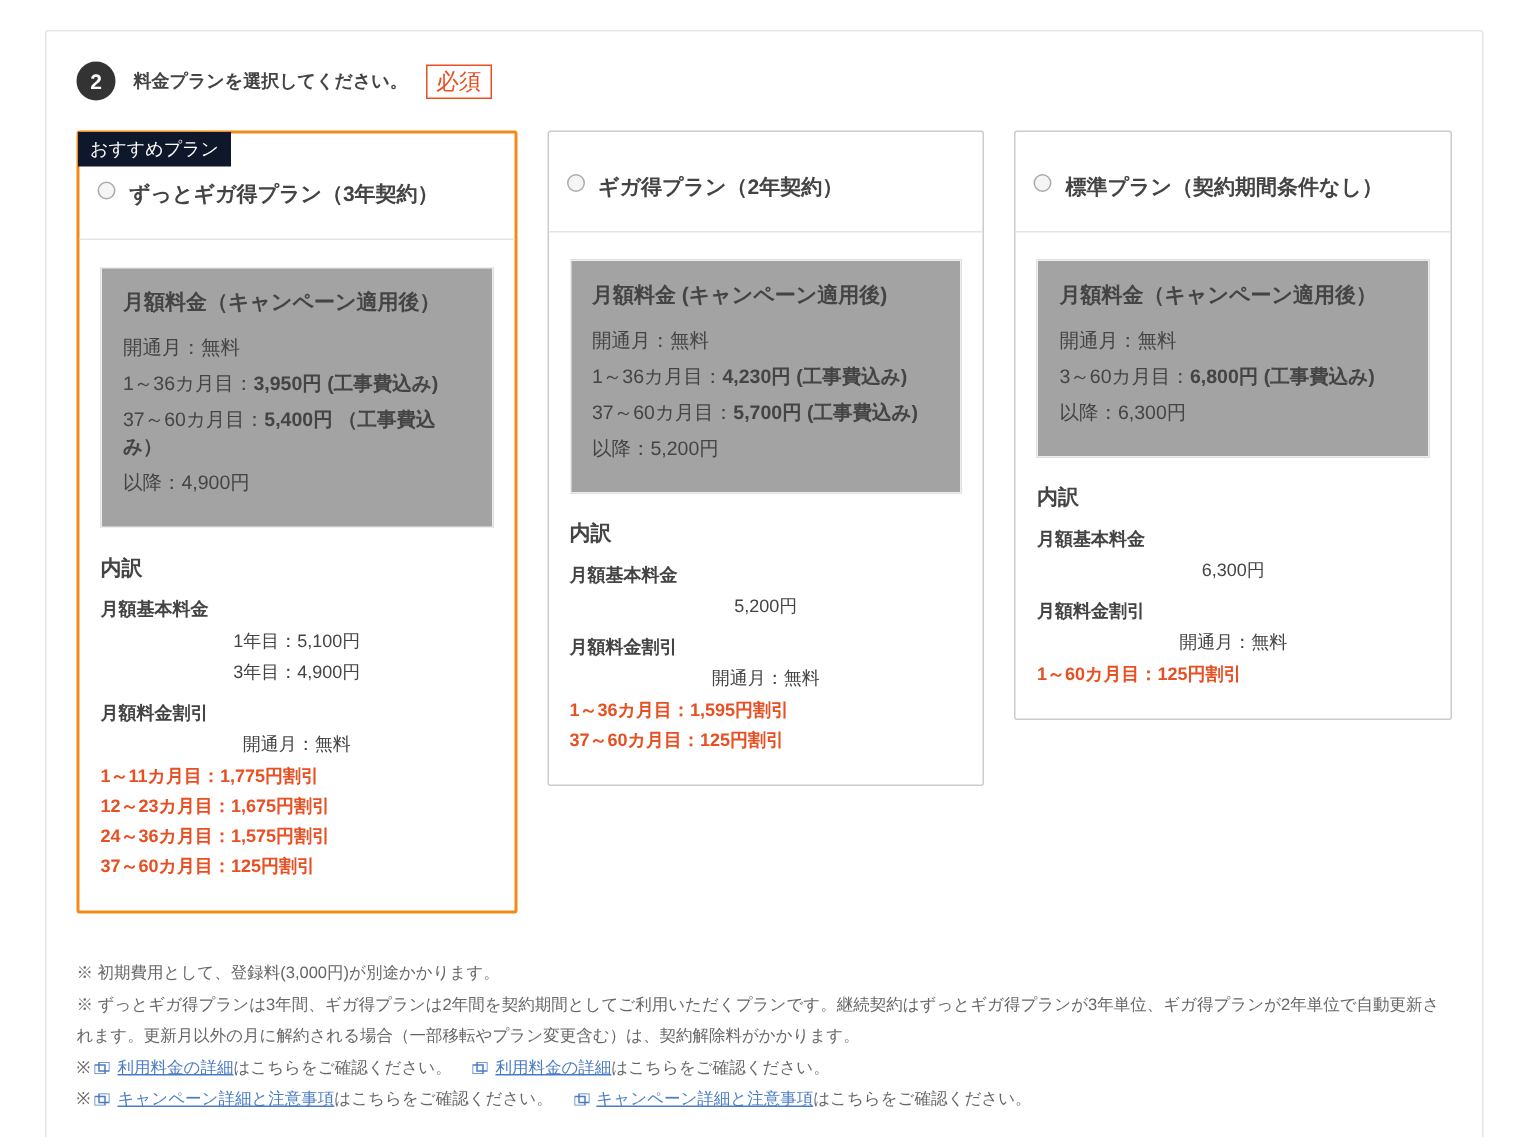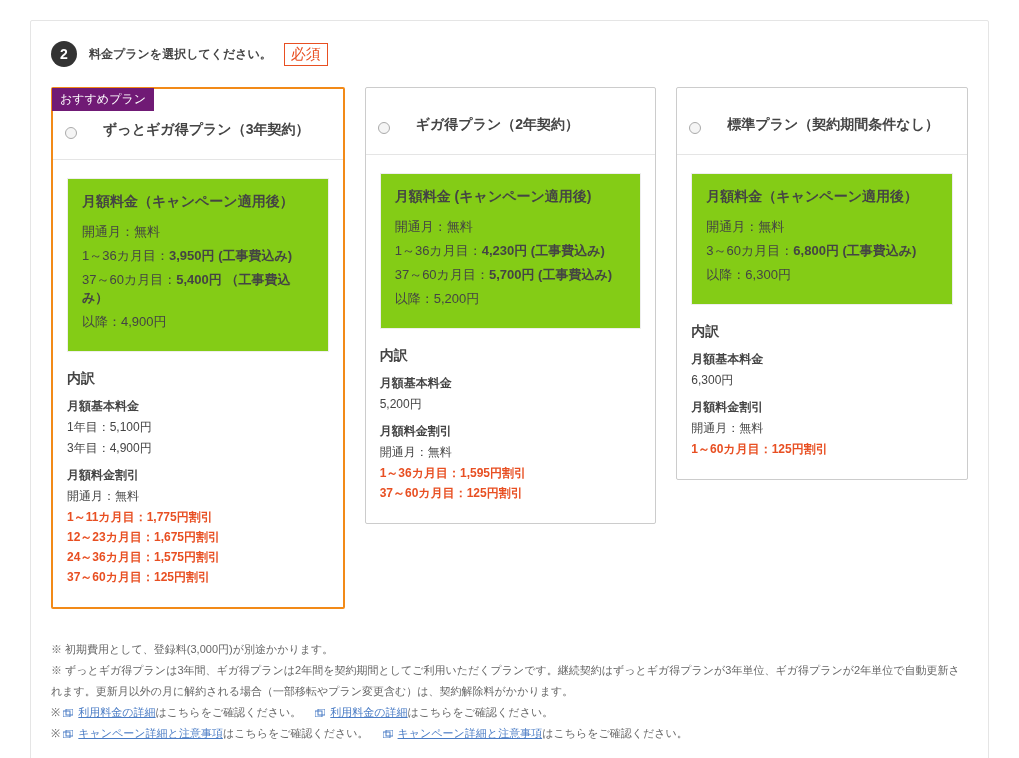--- a/index.html
+++ b/index.html
@@ -55,48 +55,48 @@
   border-radius: 2px;
   position: relative;
 }
 .plan-card.recommended {
   border: 2px solid #f28a18;
 }
 .recommend-tag {
   position: absolute;
   top: -1px;
   left: -1px;
-  background: #701a75;
+  background: #0f172a;
   color: #fff;
   font-size: 12px;
   padding: 3px 8px;
 }
 .plan-header {
   padding: 28px 12px 20px;
   display: flex;
-  align-items: flex-end;
-  gap: 26px;
+  align-items: flex-start;
+  gap: 9px;
   border-bottom: 1px solid #e5e5e5;
 }
 .plan-card.recommended .plan-header { padding-top: 32px; }
 .radio {
   width: 12px;
   height: 12px;
   border: 1px solid #aaa;
   border-radius: 50%;
   background: #f5f5f5;
   display: inline-block;
 }
 .plan-name {
   font-weight: bold;
   font-size: 14px;
 }
 .plan-body { padding: 18px 14px; }
 .price-box {
-  background: #84cc16;
+  background: #a3a3a3;
   border: 1px solid #eee;
   padding: 14px;
   margin-bottom: 18px;
 }
 .price-box-title {
   font-weight: bold;
   font-size: 14px;
   margin-bottom: 12px;
 }
 .price-line { font-size: 13px; margin-bottom: 6px; }
@@ -104,21 +104,21 @@
 .breakdown-title {
   font-weight: bold;
   font-size: 14px;
   margin-bottom: 10px;
 }
 .sub-title {
   font-weight: bold;
   font-size: 12px;
   margin: 10px 0 4px;
 }
-.breakdown-line { font-size: 12px; margin-bottom: 4px; }
+.breakdown-line { font-size: 12px; margin-bottom: 4px; text-align: center; }
 .discount-line { color: #e84f22; font-weight: bold; font-size: 12px; margin-bottom: 3px; }
 .notes { font-size: 11px; color: #666; line-height: 1.9; }
 .notes .prefix { color: #666; }
 .link { color: #4a7cc5; text-decoration: underline; }
 .link-icon {
   display: inline-block;
   width: 10px;
   height: 8px;
   margin-right: 2px;
   vertical-align: middle;

